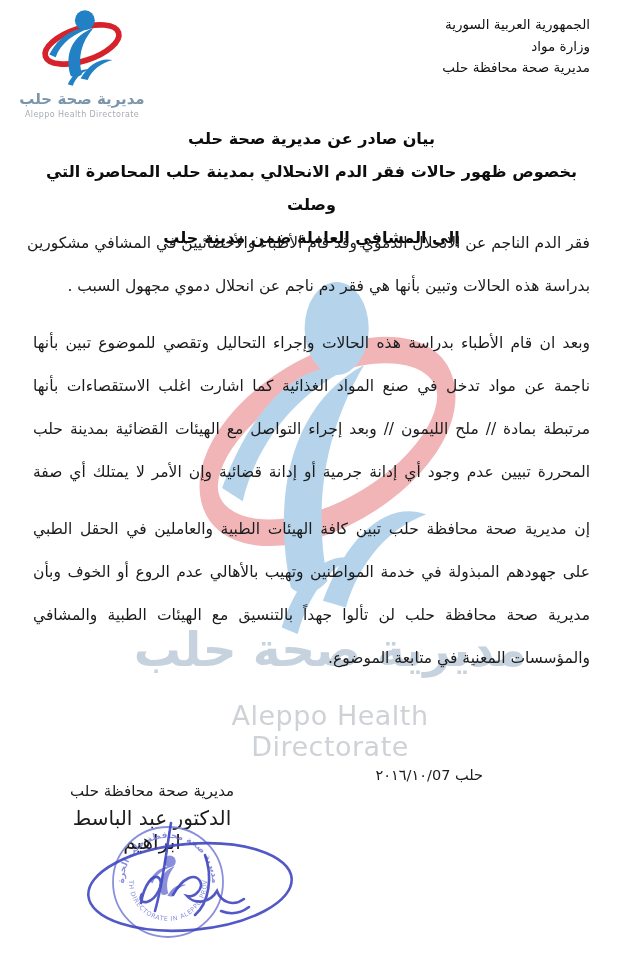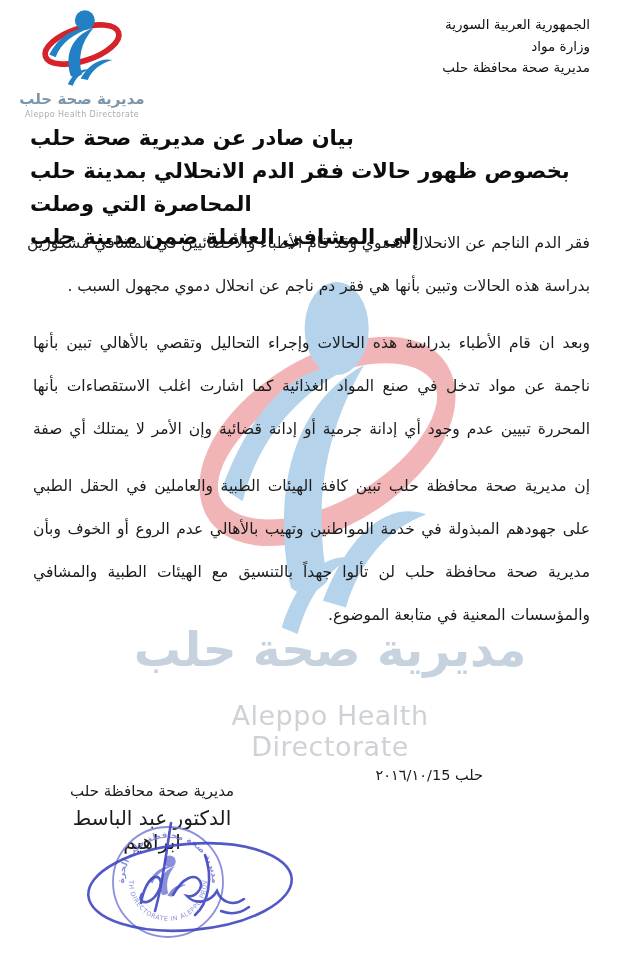--- a/index.html
+++ b/index.html
@@ -12,22 +12,22 @@
   
   .logo-wrap{position:absolute;left:18px;top:6px;width:128px;height:118px;}
   .logo-svg{position:absolute;left:2px;top:0;width:124px;height:84px;}
   .logo-ar{position:absolute;left:0;top:84px;width:128px;text-align:center;
     font-size:15px;font-weight:bold;color:#7b96ab;direction:rtl;}
   .logo-en{position:absolute;left:0;top:104px;width:128px;text-align:center;
     font-size:8px;color:#a8adb3;letter-spacing:.4px;}
   .letterhead{position:absolute;top:14px;right:33px;text-align:right;
     direction:rtl;font-size:13.5px;line-height:21.5px;color:#111;margin-left:36px;}
   
-  .title-block{position:absolute;top:122px;left:30px;right:30px;text-align:left;
-    direction:rtl;font-size:21px;font-weight:bold;line-height:33px;color:#0d0d0d;}
+  .title-block{position:absolute;top:122px;left:30px;right:30px;text-align:center;
+    direction:rtl;font-size:16px;font-weight:bold;line-height:33px;color:#0d0d0d;}
   
   .body-block{position:absolute;top:222px;left:33px;right:33px;z-index:3;}
   .para{margin:0 0 14px 0;}
   .bline{direction:rtl;height:43px;line-height:43px;font-size:15.5px;
     text-align:justify;text-align-last:justify;white-space:nowrap;}
   .bline.last{text-align-last:right;white-space:normal;}
   
   .wm-logo{position:absolute;left:190px;top:262px;width:275px;height:392px;
     opacity:.33;z-index:1;}
   .wm-ar{position:absolute;left:120px;top:622px;width:420px;text-align:center;
@@ -89,33 +89,34 @@
     <div>بخصوص ظهور حالات فقر الدم الانحلالي بمدينة حلب المحاصرة التي وصلت</div>
     <div>إلى المشافي العاملة ضمن مدينة حلب</div>
   </div>
 
   <div class="body-block">
     <div class="para">
       <div class="bline">فقر الدم الناجم عن الانحلال الدموي وقد قام الأطباء والأخصائيين في المشافي مشكورين</div>
       <div class="bline last">بدراسة هذه الحالات وتبين بأنها هي فقر دم ناجم عن انحلال دموي مجهول السبب .</div>
     </div>
     <div class="para">
-      <div class="bline">وبعد ان قام الأطباء بدراسة هذه الحالات وإجراء التحاليل وتقصي بالأهالي تبين بأنها</div>
+      <div class="bline">وبعد ان قام الأطباء بدراسة هذه الحالات وإجراء التحاليل وتقصي للموضوع تبين بأنها</div>
       <div class="bline">ناجمة عن مواد تدخل في صنع المواد الغذائية كما اشارت اغلب الاستقصاءات بأنها</div>
+      <div class="bline">مرتبطة بمادة // ملح الليمون // وبعد إجراء التواصل مع الهيئات القضائية بمدينة حلب</div>
       <div class="bline">المحررة تبيين عدم وجود أي إدانة جرمية أو إدانة قضائية وإن الأمر لا يمتلك أي صفة</div>
     </div>
     <div class="para">
       <div class="bline">إن مديرية صحة محافظة حلب تبين كافة الهيئات الطبية والعاملين في الحقل الطبي</div>
       <div class="bline">على جهودهم المبذولة في خدمة المواطنين وتهيب بالأهالي عدم الروع أو الخوف وبأن</div>
       <div class="bline">مديرية صحة محافظة حلب لن تألوا جهداً بالتنسيق مع الهيئات الطبية والمشافي</div>
       <div class="bline last">والمؤسسات المعنية في متابعة الموضوع.</div>
     </div>
   </div>
 
-  <div class="date-line">حلب ٢٠١٦/١٠/15</div>
+  <div class="date-line">حلب ٢٠١٦/١٠/07</div>
   <div class="sig-org">مديرية صحة محافظة حلب</div>
   <div class="sig-name">الدكتور عبد الباسط ابراهيم</div>
 
   <svg class="stamp-svg" viewBox="0 0 280 150">
     <defs>
       <path id="stamp-arc-top" d="M 79,67 A 44 44 0 0 1 167,67" fill="none"></path>
       <path id="stamp-arc-bottom" d="M 84,67 A 39 39 0 0 0 162,67" fill="none"></path>
     </defs>
 
     <g opacity="0.85">

